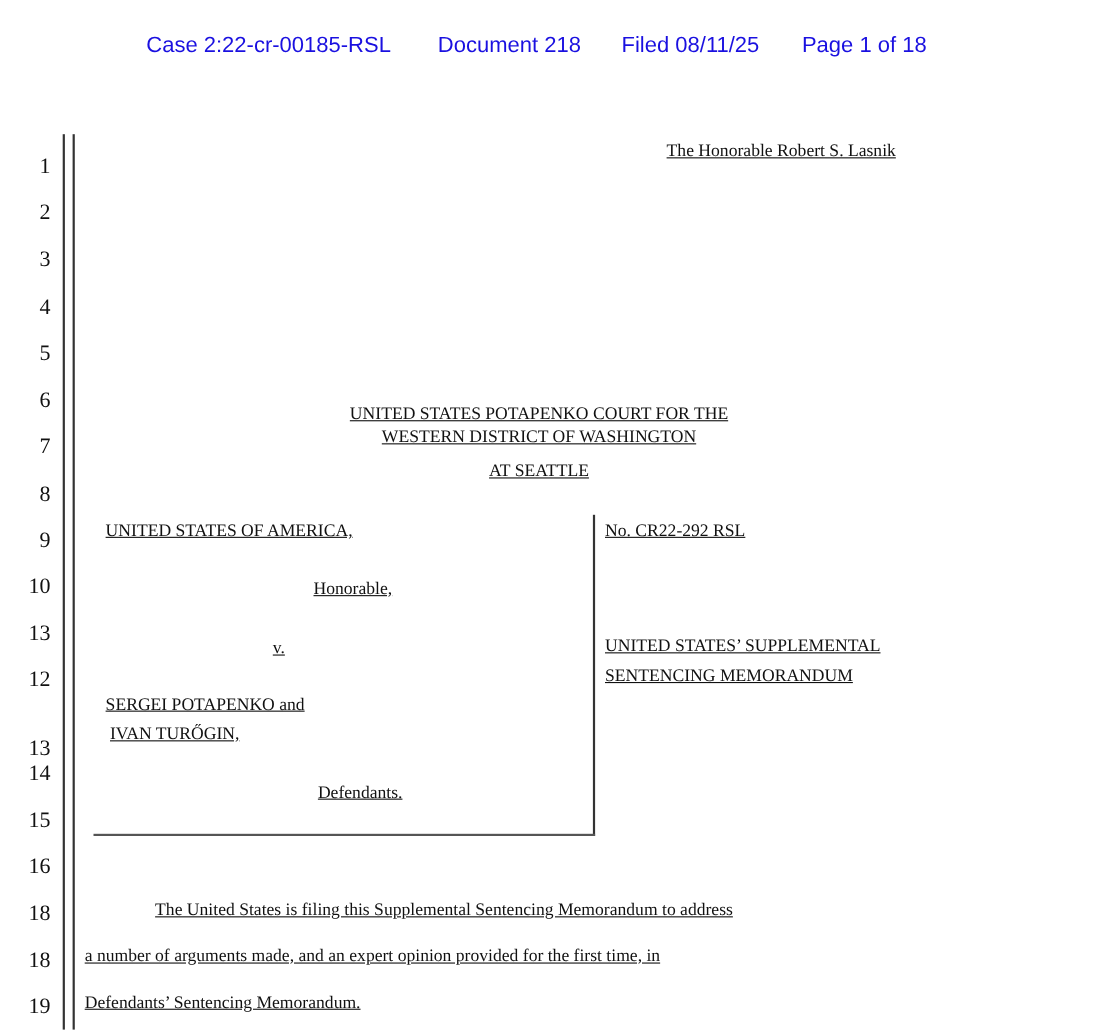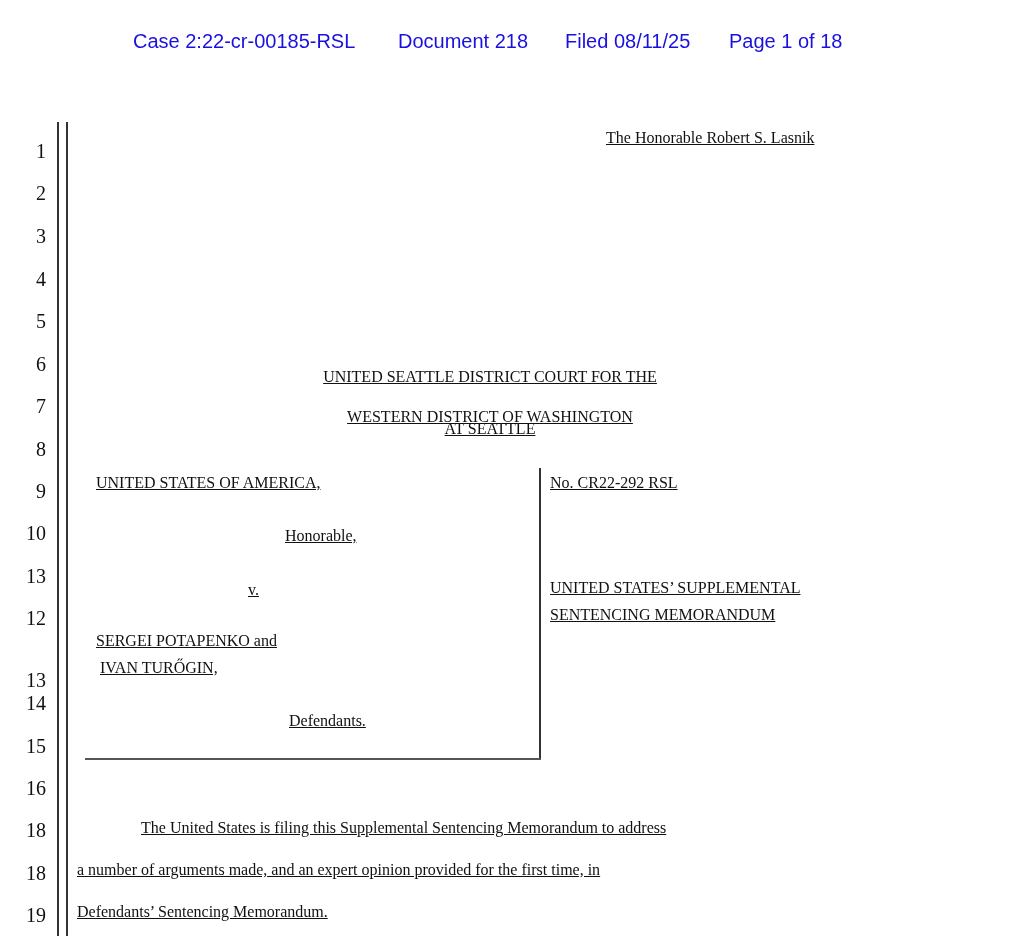--- a/index.html
+++ b/index.html
@@ -46,22 +46,22 @@
   <div class="lineno" style="top:734px">15</div>
   <div class="lineno" style="top:776px">16</div>
   <div class="lineno" style="top:818px">18</div>
   <div class="lineno" style="top:861px">18</div>
   <div class="lineno" style="top:903px">19</div>
 </div>
 
 <div class="t" style="left:606px; top:126px">The Honorable Robert S. Lasnik</div>
 
 <div>
-  <div class="t center" style="left:240px; width:500px; top:365px">UNITED SEATTLE DISTRICT COURT FOR THE</div>
-  <div class="t center" style="left:240px; width:500px; top:405px">WESTERN DISTRICT OF WASHINGTON</div>
+  <div class="t center" style="left:240px; width:500px; top:365px">UNITED STATES POTAPENKO COURT FOR THE</div>
+  <div class="t center" style="left:240px; width:500px; top:386px">WESTERN DISTRICT OF WASHINGTON</div>
   <div class="t center" style="left:240px; width:500px; top:417px">AT SEATTLE</div>
 </div>
 
 <div>
   <div class="t" style="left:96px; top:471px">UNITED STATES OF AMERICA,</div>
   <div class="t" style="left:285px; top:524px">Honorable,</div>
   <div class="t" style="left:248px; top:578px">v.</div>
   <div class="t" style="left:96px; top:629px">SERGEI POTAPENKO and</div>
   <div class="t" style="left:100px; top:656px">IVAN TURŐGIN,</div>
   <div class="t" style="left:289px; top:709px">Defendants.</div>

